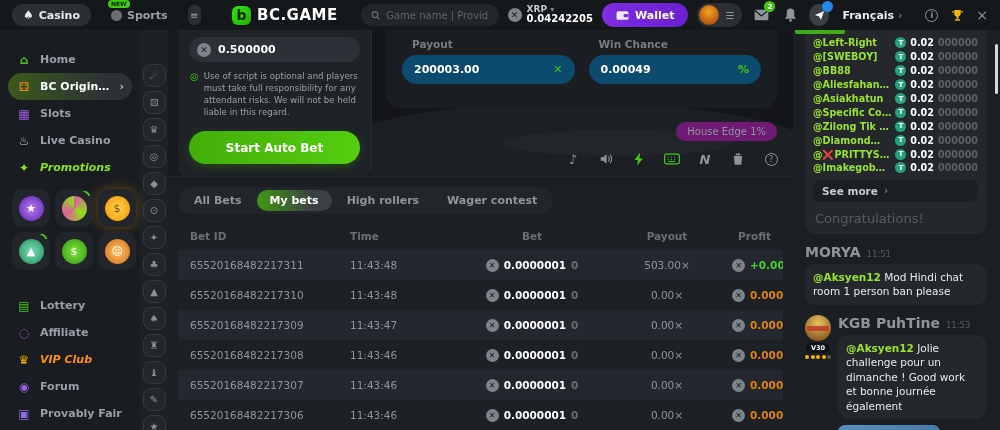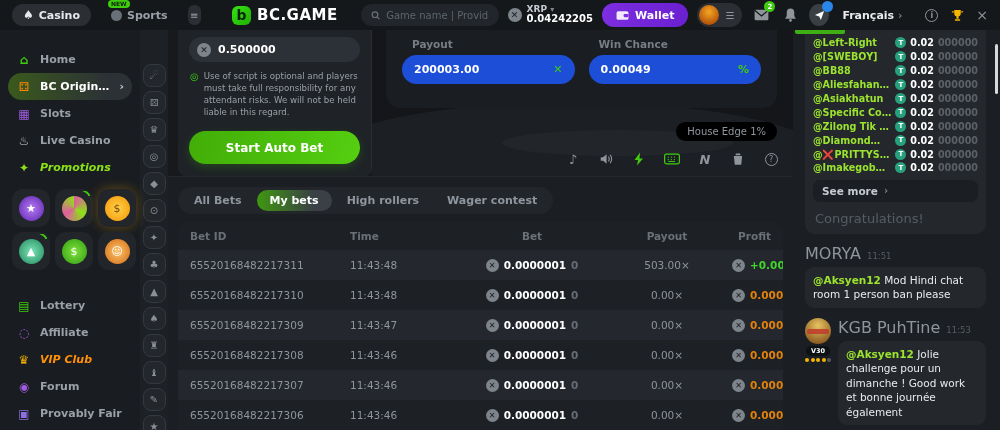--- a/index.html
+++ b/index.html
@@ -72,23 +72,23 @@
   .amount-field{height:25px;background:#2c3137;border-radius:13px;display:flex;align-items:center;gap:7px;padding:0 8px;font-weight:bold;color:#fff;cursor:text}
   .note{display:flex;gap:5px;margin:8px 1px 6px;color:#9aa0a6;font-size:8.6px;line-height:1.4}
   .note .q{color:#3ecb10;font-size:10px}
   .start-btn{margin-top:auto;height:33px;border-radius:17px;background:linear-gradient(100deg,#42ad08,#55cf10);display:flex;align-items:center;justify-content:center;font-weight:800;font-size:12px;color:#fff;cursor:pointer;box-shadow:0 3px 8px rgba(60,170,10,.25)}
   .bet-right{flex:1;position:relative;overflow:hidden;background:#141619}
   .hill1{position:absolute;left:-60px;right:-40px;top:72px;height:120px;background:#1c1f23;border-radius:50%}
   .hill2{position:absolute;left:130px;right:60px;top:100px;height:26px;background:#26292e;border-radius:50%;opacity:.6}
   .fields-card{position:absolute;top:0;left:14px;right:16px;height:78px;background:#1a1d21;border-radius:0 0 14px 14px;display:flex;gap:14px;padding:8px 16px 0;z-index:2}
   .field-col{flex:1;display:flex;flex-direction:column;gap:5px}
   .field-label{color:#777d84;font-size:10.5px;font-weight:bold;padding-left:10px}
-  .field{height:29px;background:#1d4ed8;border-radius:15px;display:flex;align-items:center;padding:0 12px;font-weight:bold;color:#fff;cursor:text}
+  .field{height:29px;background:#0c4a6e;border-radius:15px;display:flex;align-items:center;padding:0 12px;font-weight:bold;color:#fff;cursor:text}
   .field .suffix{margin-left:auto;color:#3ecb10;font-weight:800}
-  .house-edge{position:absolute;right:16px;top:92px;background:#000000;border-radius:12px;padding:4px 11px;color:#8f969d;font-size:10px;z-index:2}
+  .house-edge{position:absolute;right:16px;top:92px;background:#701a75;border-radius:12px;padding:4px 11px;color:#8f969d;font-size:10px;z-index:2}
   .controls{position:absolute;right:14px;bottom:9px;display:flex;align-items:center;gap:17px;z-index:2}
   .ctrl{width:16px;height:16px;display:flex;align-items:center;justify-content:center;color:#8f959b;cursor:pointer;font-size:13px}
   .ctrl.green{color:#3ecb10}
   .ctrl .qm{width:13px;height:13px;border:1.5px solid #8f959b;border-radius:50%;font-size:8px;display:flex;align-items:center;justify-content:center}
   
   .tabs-row{padding:10px 10px 8px}
   .tabs{display:inline-flex;background:#22262b;border-radius:15px;padding:3px;gap:2px}
   .tab{padding:4px 13px;border-radius:13px;color:#8f959c;font-weight:bold;font-size:11px;cursor:pointer;white-space:nowrap}
   .tab.active{background:linear-gradient(90deg,#3f9710,#3a4046 75%);color:#fff}
   
@@ -123,21 +123,21 @@
   .msg-avatar{width:26px;height:26px;border-radius:50%}
   .av-morya{background:radial-gradient(circle at 50% 35%,#d98a3a,#7a3c16 80%)}
   .av-kgb{background:radial-gradient(circle at 50% 30%,#e8c460,#8a5a20 80%);position:relative}
   .av-kgb::after{content:"";position:absolute;left:2px;right:2px;top:11px;height:5px;background:#c0392b;border-radius:2px;opacity:.85}
   .lvl-badge{background:#0f1215;border-radius:6px;font-size:6.5px;font-weight:bold;color:#fff;padding:1px 5px}
   .dots{display:flex;gap:1.5px}
   .dot{width:4px;height:4px;border-radius:50%;background:#555b61}
   .dot.on{background:#e8eaed}.dot.gold{background:#f5b500}
   .msg-body{flex:1;min-width:0}
   .msg-head{display:flex;align-items:baseline;gap:6px}
-  .msg-user{color:#8f959b;font-weight:normal;font-size:16px;cursor:pointer}
+  .msg-user{color:#8f959b;font-weight:bold;font-size:14px;cursor:pointer}
   .msg-time{color:#565c63;font-size:8.5px}
   .msg-bubble{margin-top:4px;background:#24282d;border-radius:9px;padding:6px 8px;font-size:10.5px;line-height:1.38;color:#e8eaed}
   .mention{color:#9be32e;font-weight:bold;cursor:pointer}
   .gif{position:relative;width:102px;height:58px;border-radius:7px;margin-top:6px;overflow:hidden;background:linear-gradient(160deg,#5b8fc0,#2e5e96);cursor:pointer}
   .gif-wrap{position:relative}
   svg{display:block}
 </style>
 </head>
 <body>
 

